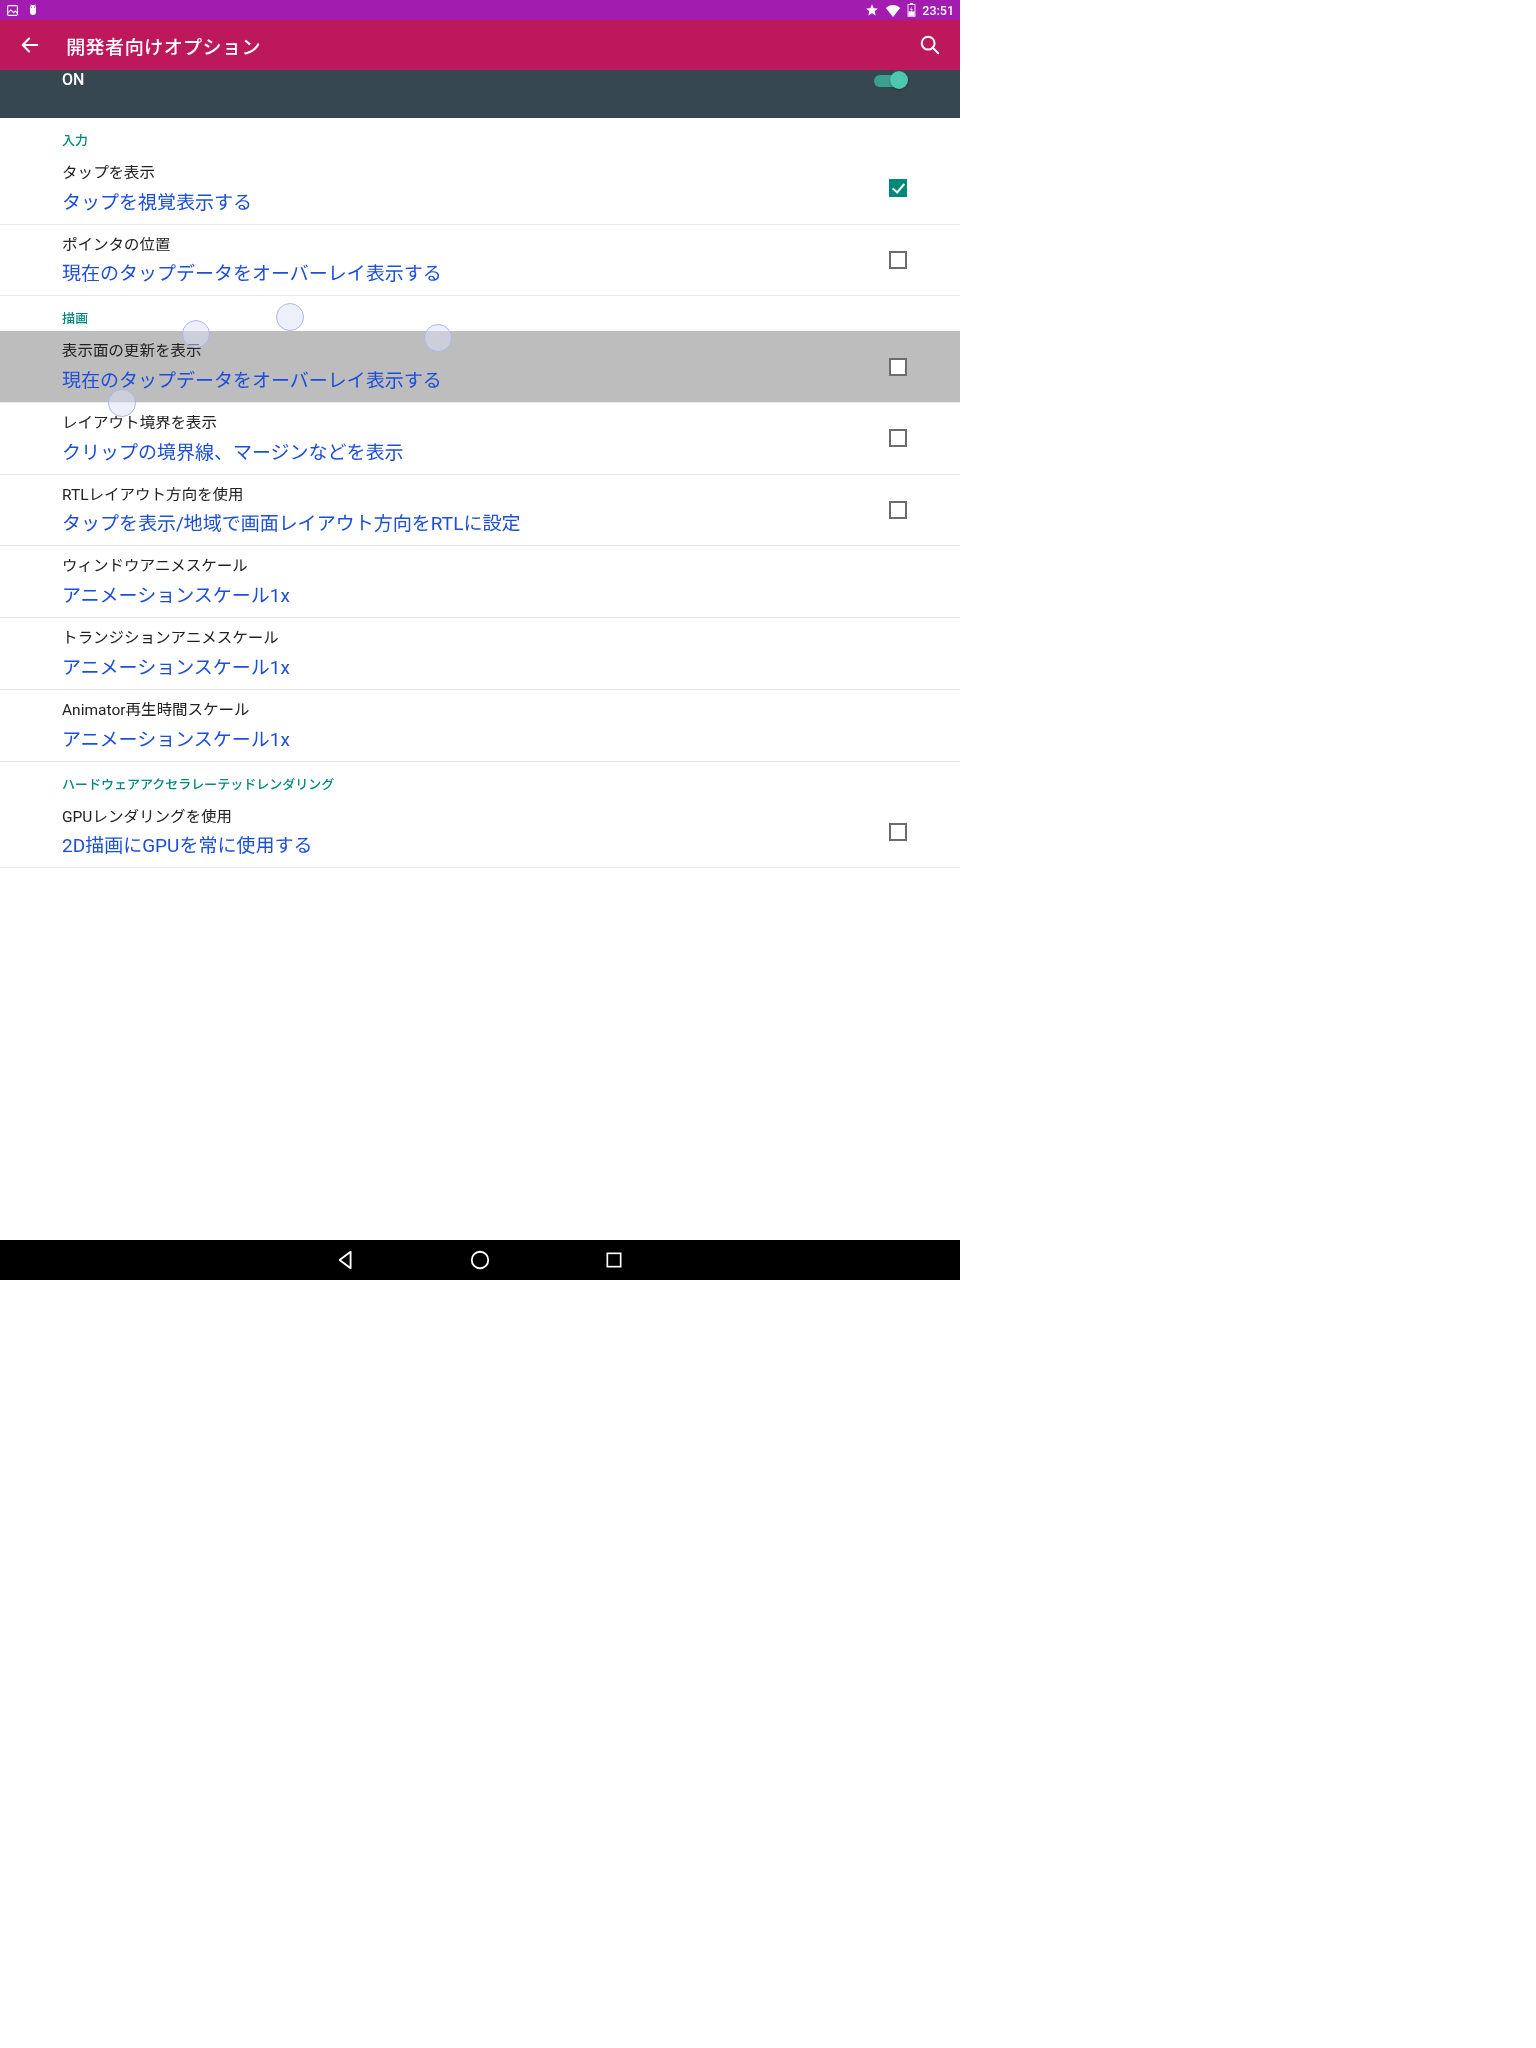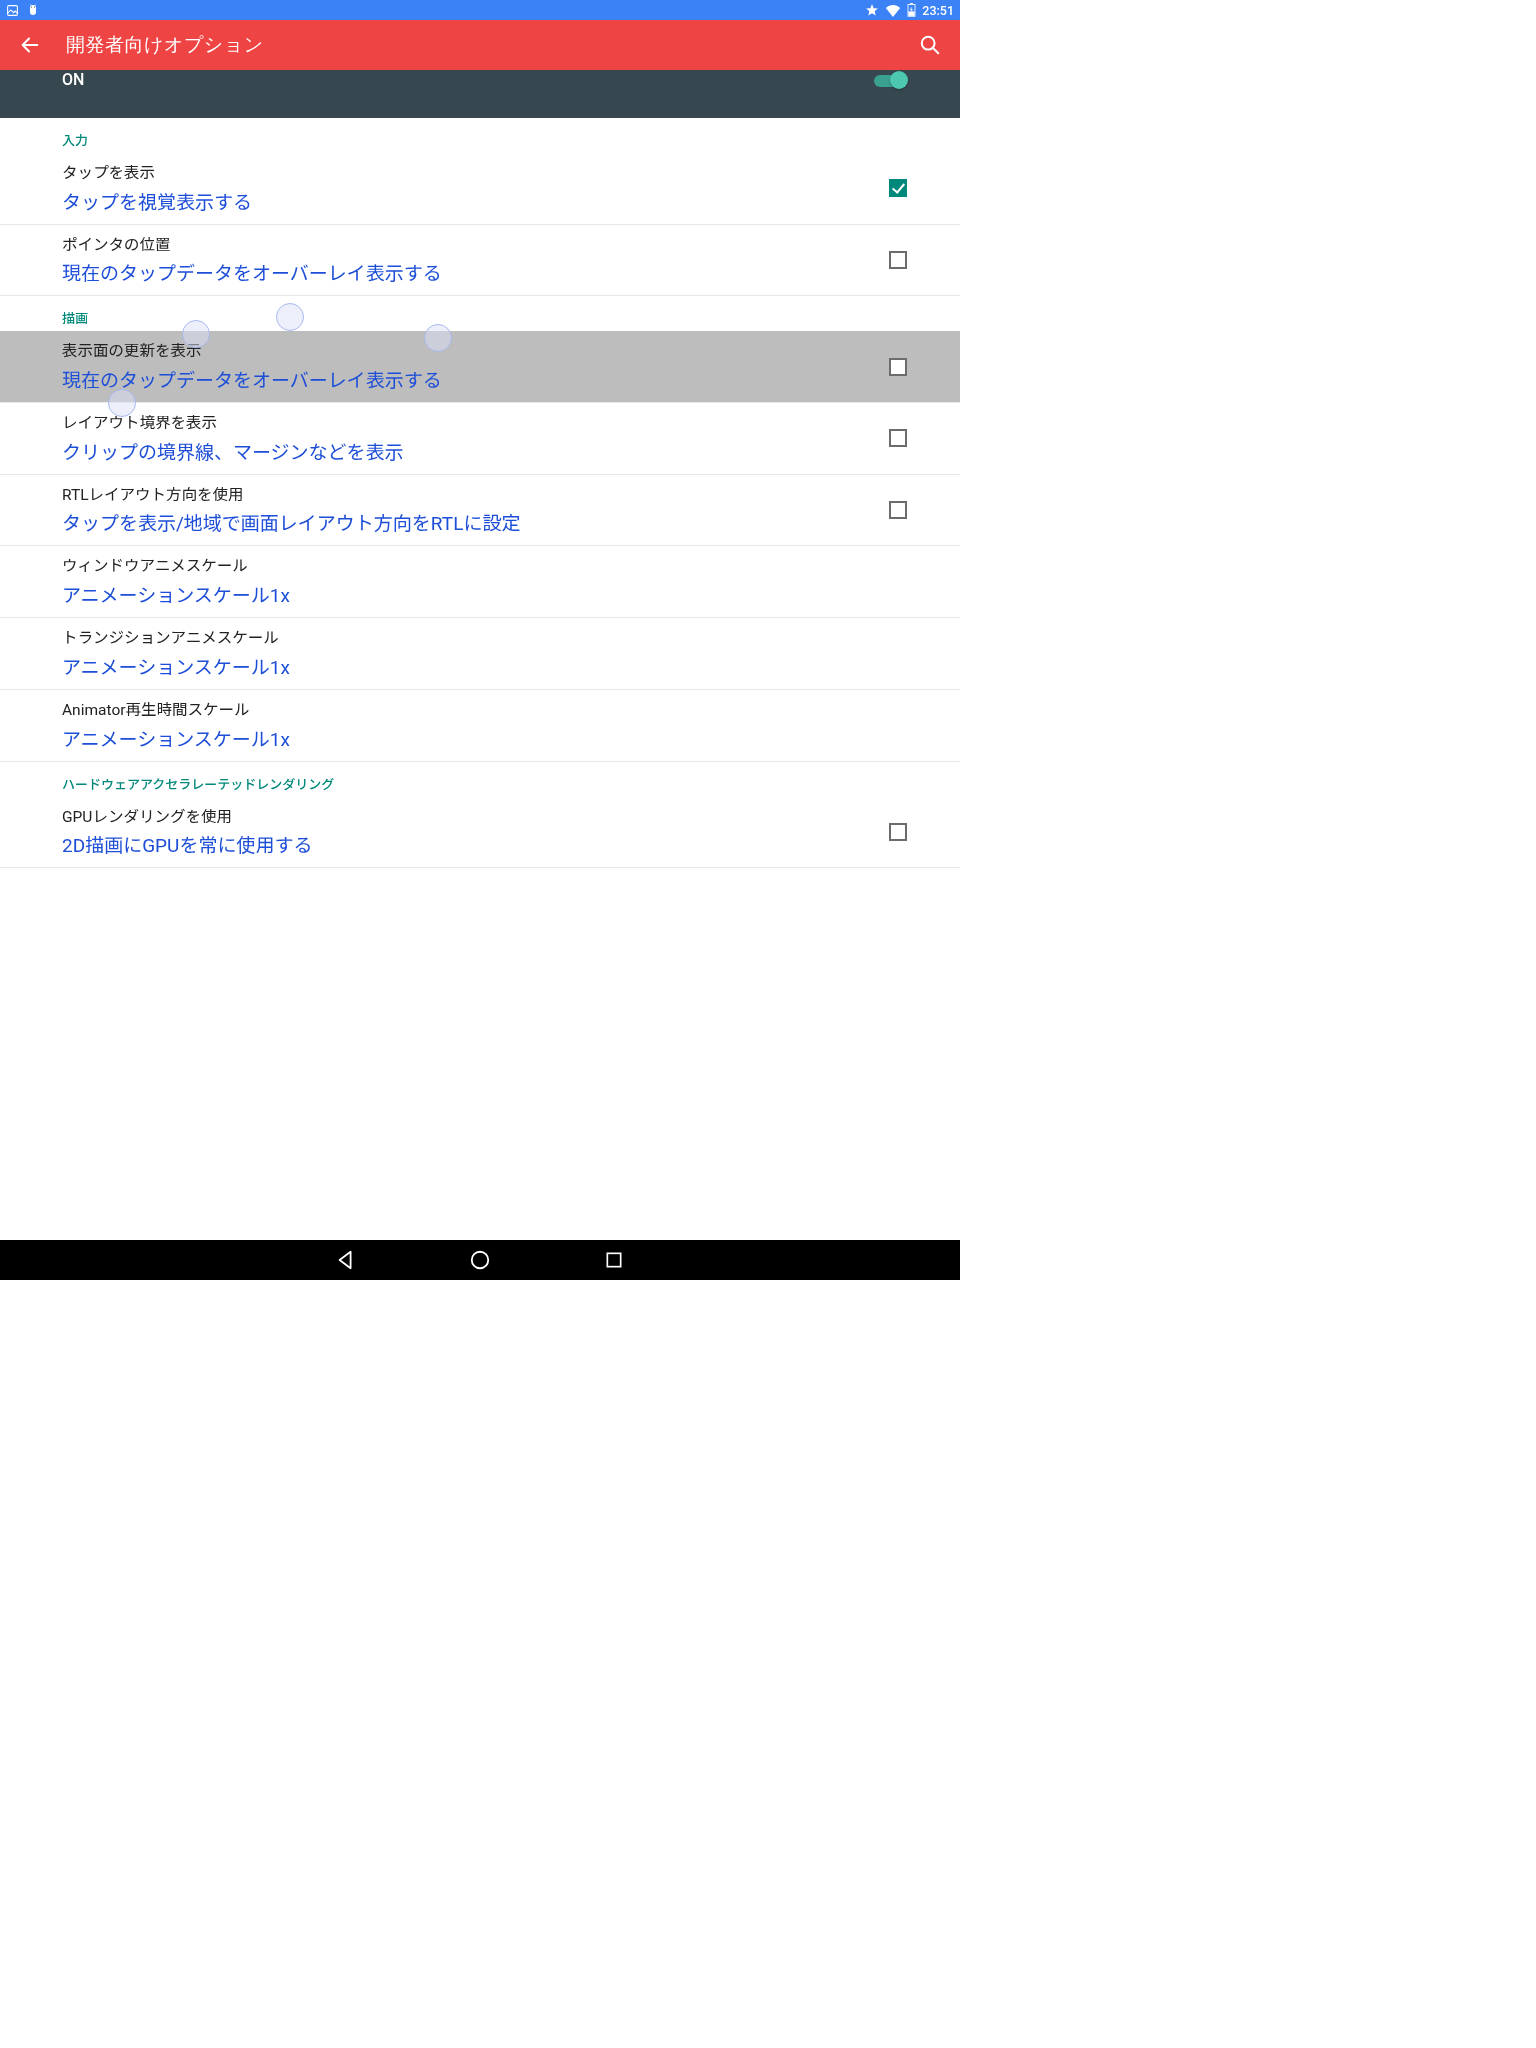--- a/index.html
+++ b/index.html
@@ -6,39 +6,38 @@
   body {
     width: 960px;
     height: 1280px;
     font-family: "Roboto", "Noto Sans JP", "Hiragino Kaku Gothic ProN", sans-serif;
     background: #ffffff;
     overflow: hidden;
     position: relative;
   }
   .status-bar {
     height: 20px;
-    background: #3b82f6;
+    background: #a21caf;
     display: flex;
     align-items: center;
     color: #fff;
     font-size: 12px;
     padding: 0 6px;
   }
   .status-left { display: flex; gap: 8px; align-items: center; }
   .status-right { margin-left: auto; display: flex; gap: 6px; align-items: center; }
   .status-icon { display: inline-flex; }
 
   .action-bar {
     height: 50px;
-    background: #ef4444;
+    background: #be185d;
     display: flex;
     align-items: center;
     padding: 0 12px;
     color: #fff;
-    font-family: Liberation Serif, serif;
   }
   .back-btn { width: 36px; height: 36px; display: flex; align-items: center; justify-content: center; cursor: pointer; }
   .screen-title { font-size: 19px; font-weight: 500; margin-left: 18px; letter-spacing: 0.5px; }
   .search-btn { margin-left: auto; width: 36px; height: 36px; display: flex; align-items: center; justify-content: center; cursor: pointer; }
 
   .master-switch {
     height: 48px;
     background: #37474f;
     display: flex;
     align-items: flex-start;

